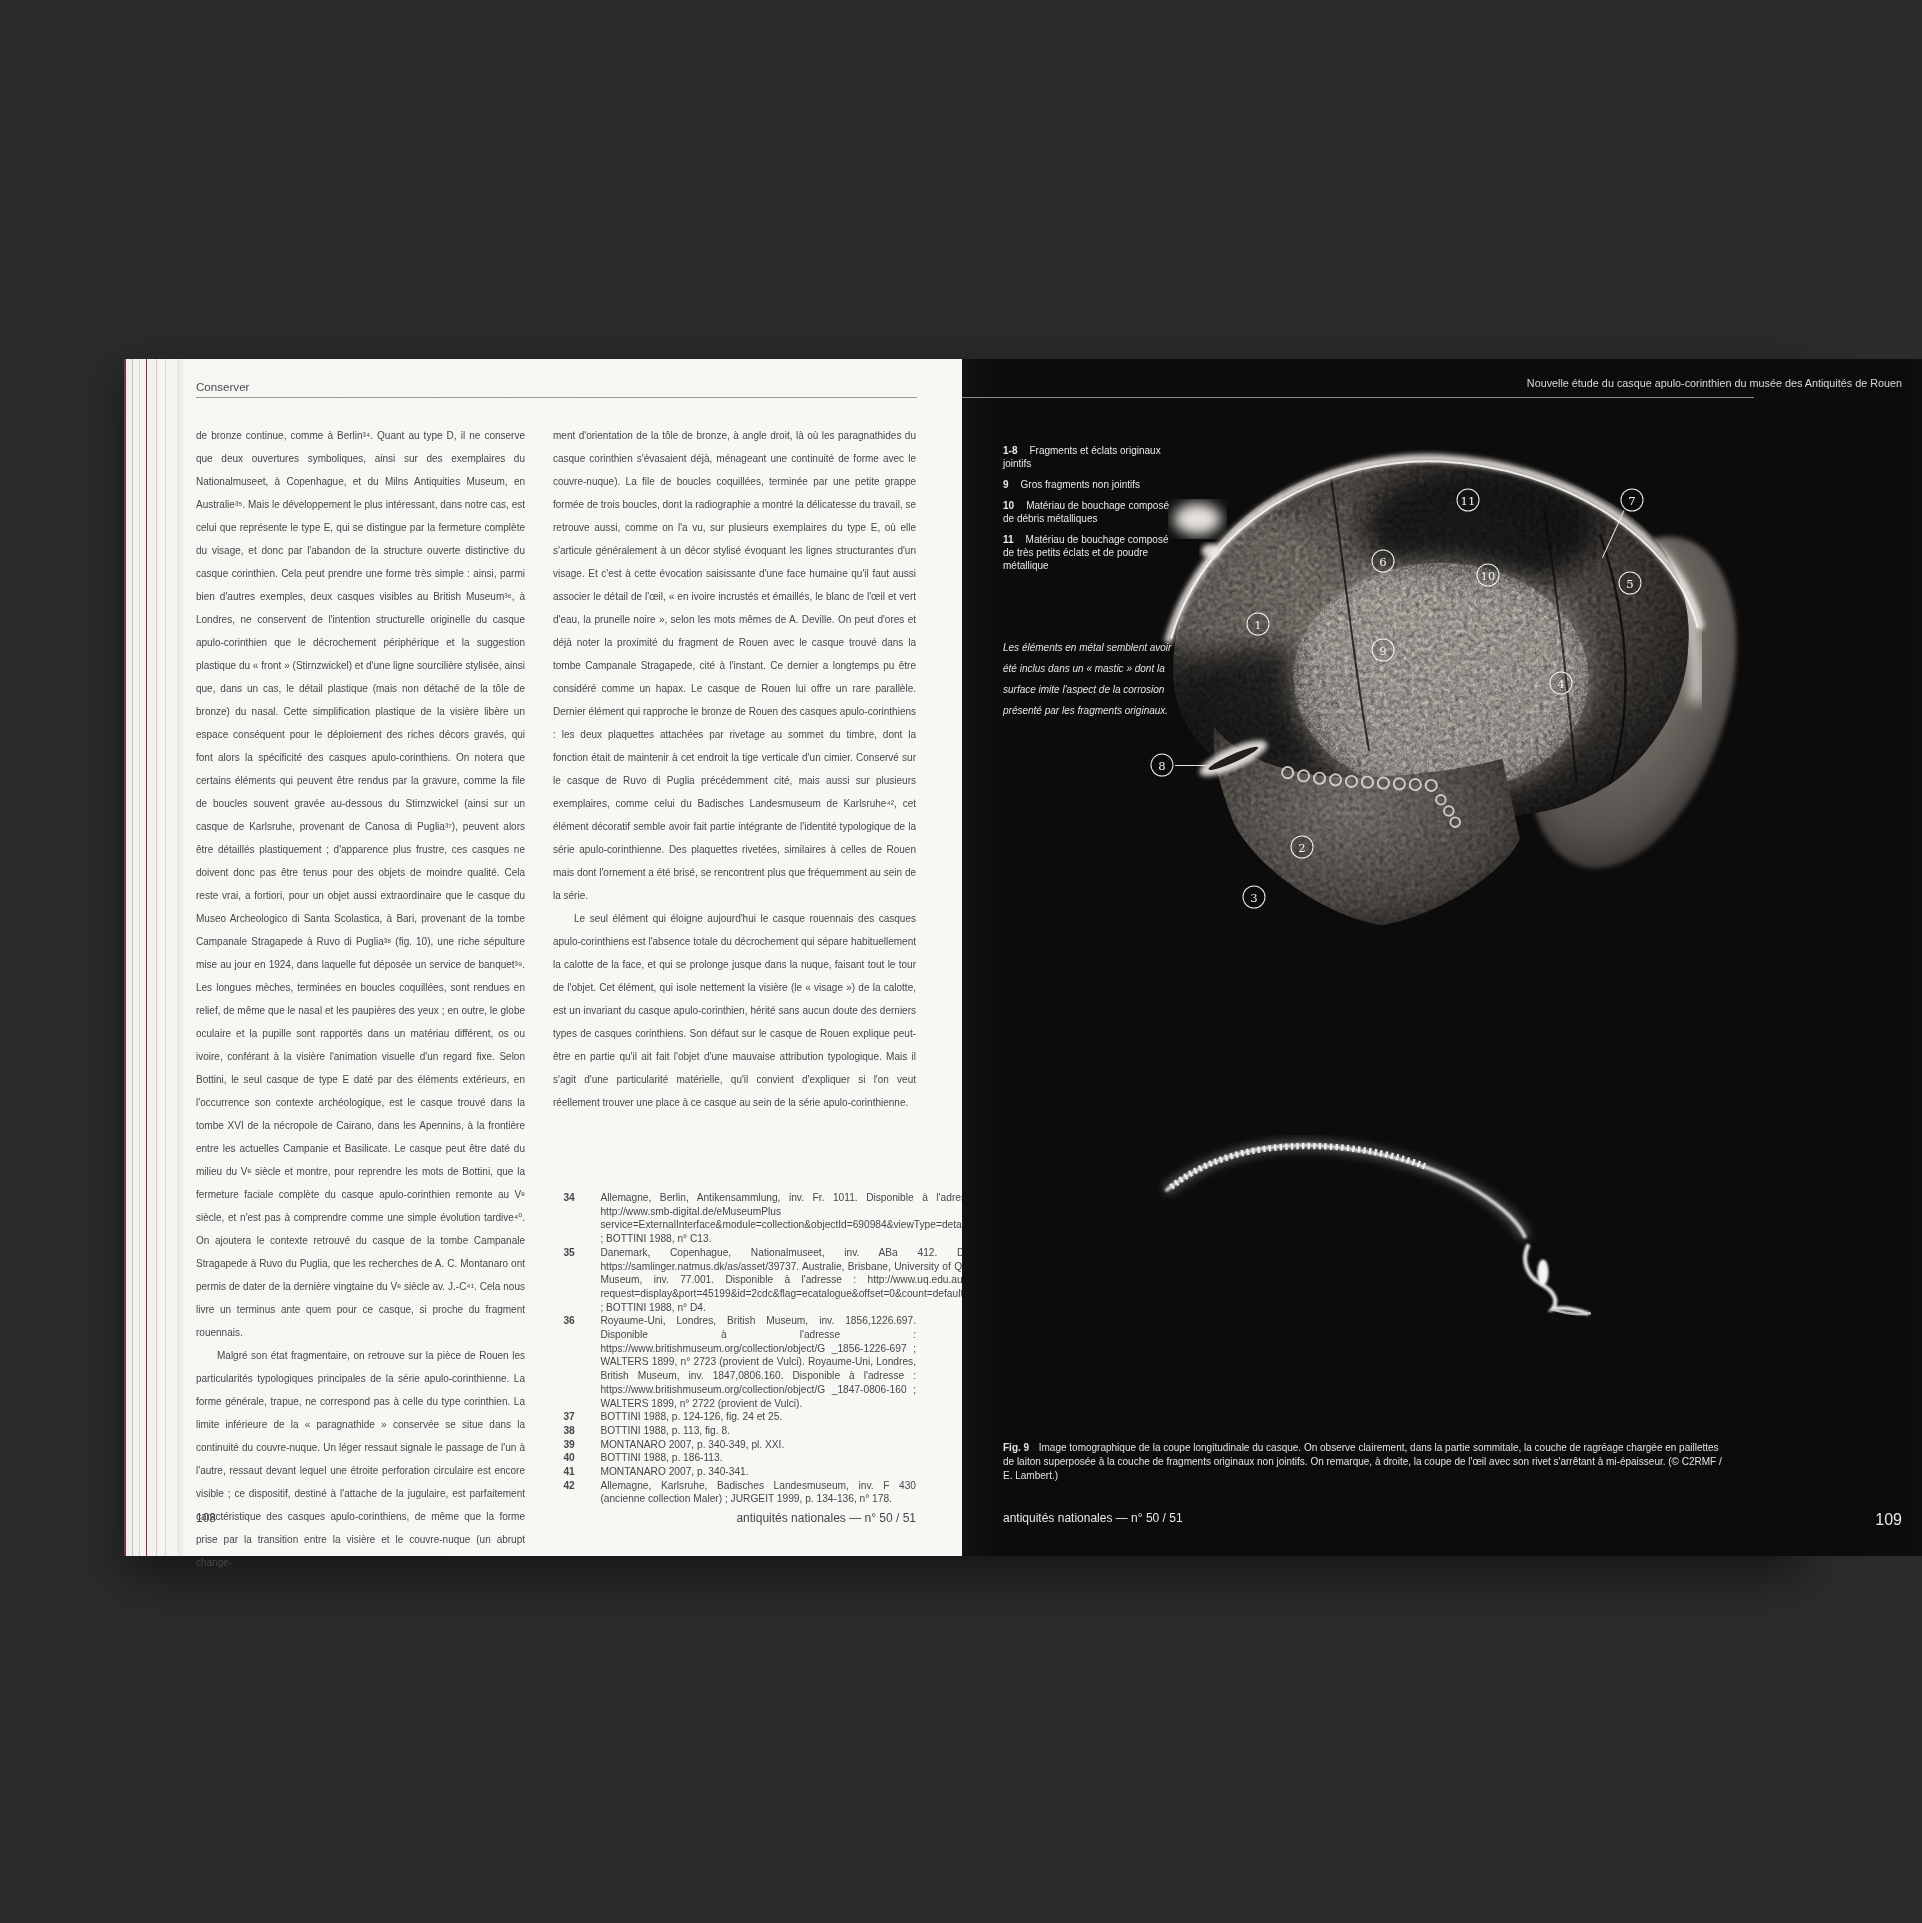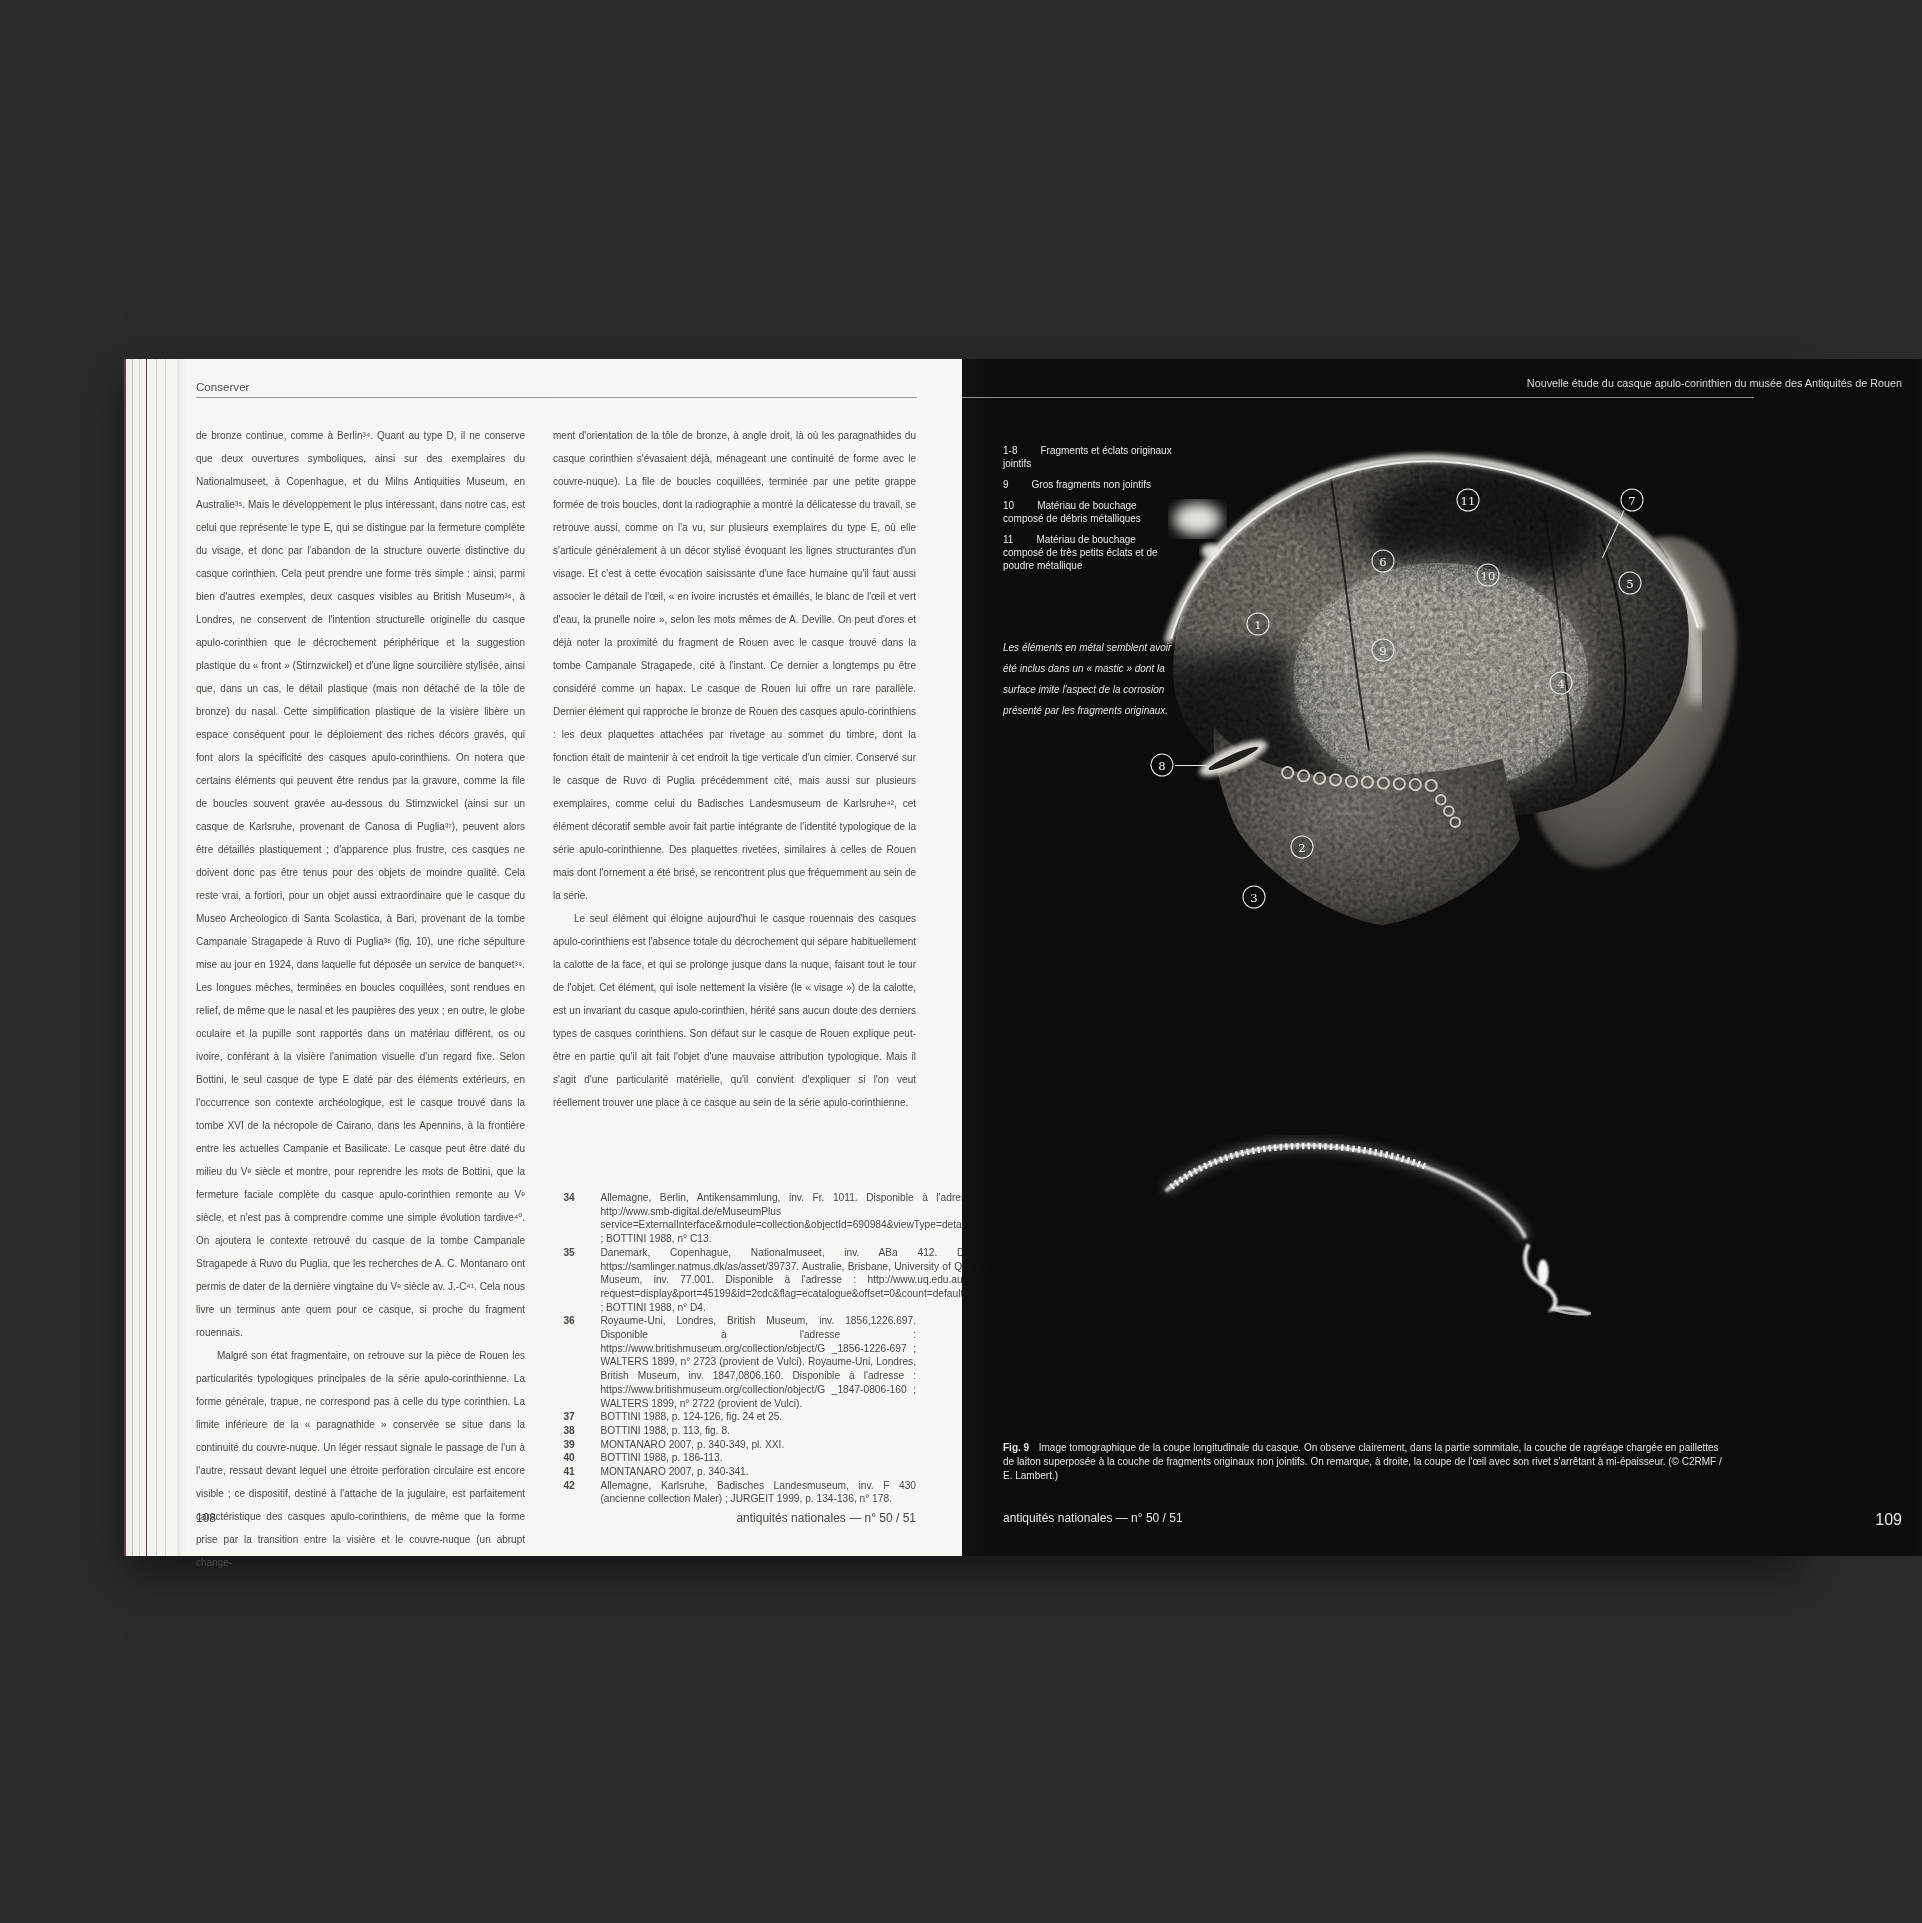--- a/index.html
+++ b/index.html
@@ -40,21 +40,21 @@
     border-radius:0 2.4px 2.4px 0;}
   .edge-right{position:absolute;right:0;top:0;width:21px;height:100%;
     background:linear-gradient(90deg,rgba(0,0,0,0) 0px,rgba(0,0,0,.25) 4.8px,
       #8d8b88 5.6px,#5a5856 7.2px,#a3a19e 8px,#6b6966 10.4px,#b5b3b0 11.2px,#7a7875 13.6px,
       #c4c2bf 14.4px,#8a8885 17px,#d2d0cd 17.6px,#9b9996 21px);}
   .running-head-right{position:absolute;right:46px;top:17.6px;font-size:10.8px;color:#dcdbd9;}
   .rule-right{position:absolute;left:0;top:38px;width:792px;height:0.8px;background:#b9b8b6;opacity:.75;}
   .legend{position:absolute;left:41px;top:85px;width:169px;color:#e9e8e6;
           font-size:10px;line-height:13px;}
   .legend p{margin:0 0 8px 0;}
-  .legend .num{font-weight:normal;padding-right:23px;}
+  .legend .num{font-weight:bold;padding-right:12px;}
   .legend-note{position:absolute;left:41px;top:278px;width:176px;color:#e4e3e1;
                font-style:italic;font-size:10px;line-height:21px;}
   .fig8-region,.fig9-region{position:absolute;left:32px;width:774px;}
   .fig8-region{top:80px;height:487px;}
   .fig9-region{top:638px;height:435px;}
   .fig8-region svg,.fig9-region svg{position:absolute;left:0;top:0;}
   .ann{position:absolute;width:23px;height:23px;border:1.3px solid rgba(250,250,248,.95);
        border-radius:50%;transform:translate(-50%,-50%);display:flex;align-items:center;
        justify-content:center;color:#f5f4f2;font-family:"DejaVu Serif",serif;
        font-size:11.6px;background:rgba(10,10,10,.12);box-sizing:border-box;}

